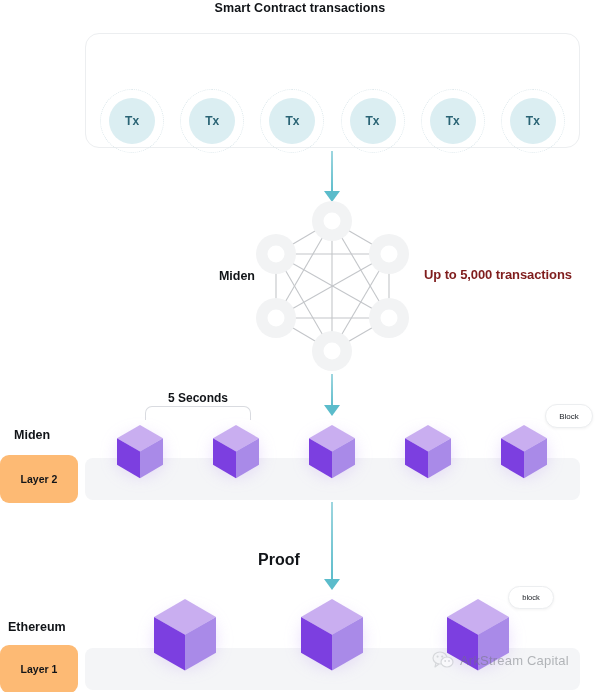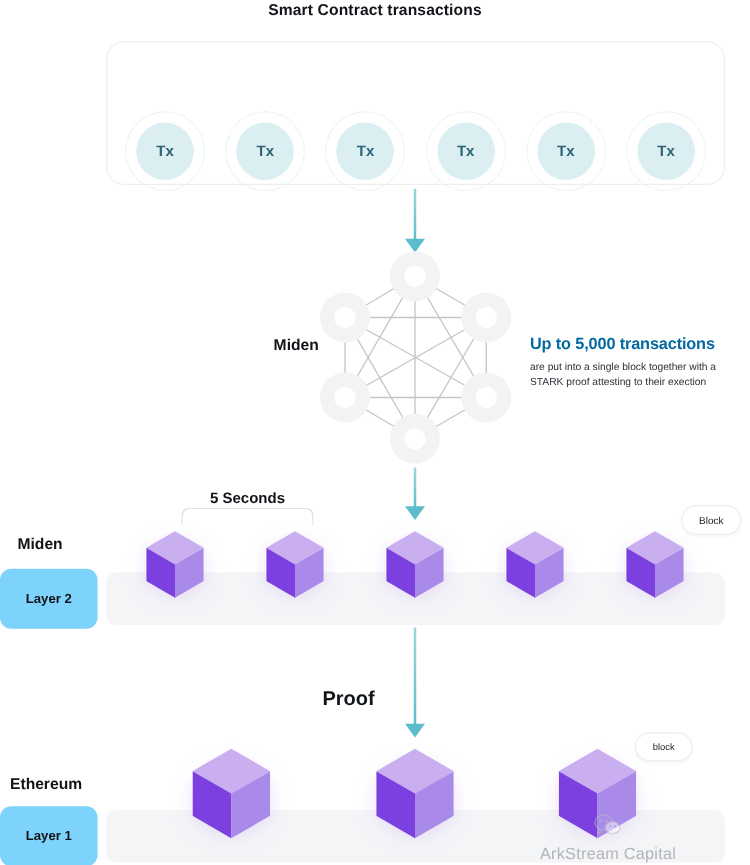--- a/index.html
+++ b/index.html
@@ -97,42 +97,42 @@
     font-size: 12.5px;
     font-weight: 700;
     color: #111418;
     line-height: 16px;
   }
 
   
   .annot-head {
     font-size: 13px;
     font-weight: 700;
-    color: #0369a1;
+    color: #7f1d1d;
     line-height: 18px;
     letter-spacing: -.1px;
   }
   .annot-sub {
     font-size: 8.2px;
     font-weight: 400;
     color: #2c3138;
     line-height: 11.5px;
     margin-top: 4px;
   }
   #annot-transactions { left: 424px; top: 266px; width: 168px; }
   #annot-proofs { left: 350px; top: 537px; width: 230px; }
 
   
   .layer-band {
     background: #f4f5f7;
     border-radius: 8px;
     height: 42px;
   }
   .layer-chip {
-    background: #7dd3fc;
+    background: #fdba74;
     border-radius: 9px;
     height: 48px;
     width: 78px;
     display: flex;
     align-items: center;
     justify-content: center;
     font-size: 10.5px;
     font-weight: 700;
     color: #111418;
   }
@@ -194,21 +194,20 @@
     color: #111418;
   }
 
   
   #watermark {
     left: 432px; top: 651px;
     display: flex;
     align-items: center;
     gap: 6px;
     opacity: .5;
-    flex-direction: column;
   }
   #watermark-text {
     font-size: 13px;
     color: #6f7479;
     letter-spacing: .2px;
   }
 </style>
 </head>
 <body>
 
@@ -283,21 +282,20 @@
         <circle cx="134" cy="118" r="20" fill="#f2f3f4"></circle>
           <circle cx="134" cy="118" r="8.5" fill="#ffffff"></circle>
         <circle cx="77" cy="151" r="20" fill="#f2f3f4"></circle>
           <circle cx="77" cy="151" r="8.5" fill="#ffffff"></circle>
       </g>
     </svg>
   </div>
 
   <div class="abs" id="annot-transactions">
     <div class="annot-head">Up to 5,000 transactions</div>
-    <div class="annot-sub">are put into a single block together with a STARK proof attesting to their exection</div>
   </div>
 
   <div class="abs arrow-line" style="left:331px; top:374px; height:34px;"></div>
   <div class="abs arrow-head" style="left:324px; top:405px;"></div>
 
   <div class="abs" id="bracket-label">5 Seconds</div>
   <div class="abs" id="bracket-shape"></div>
 
   <div class="abs pill" id="badge-block-l2">Block</div>
 

